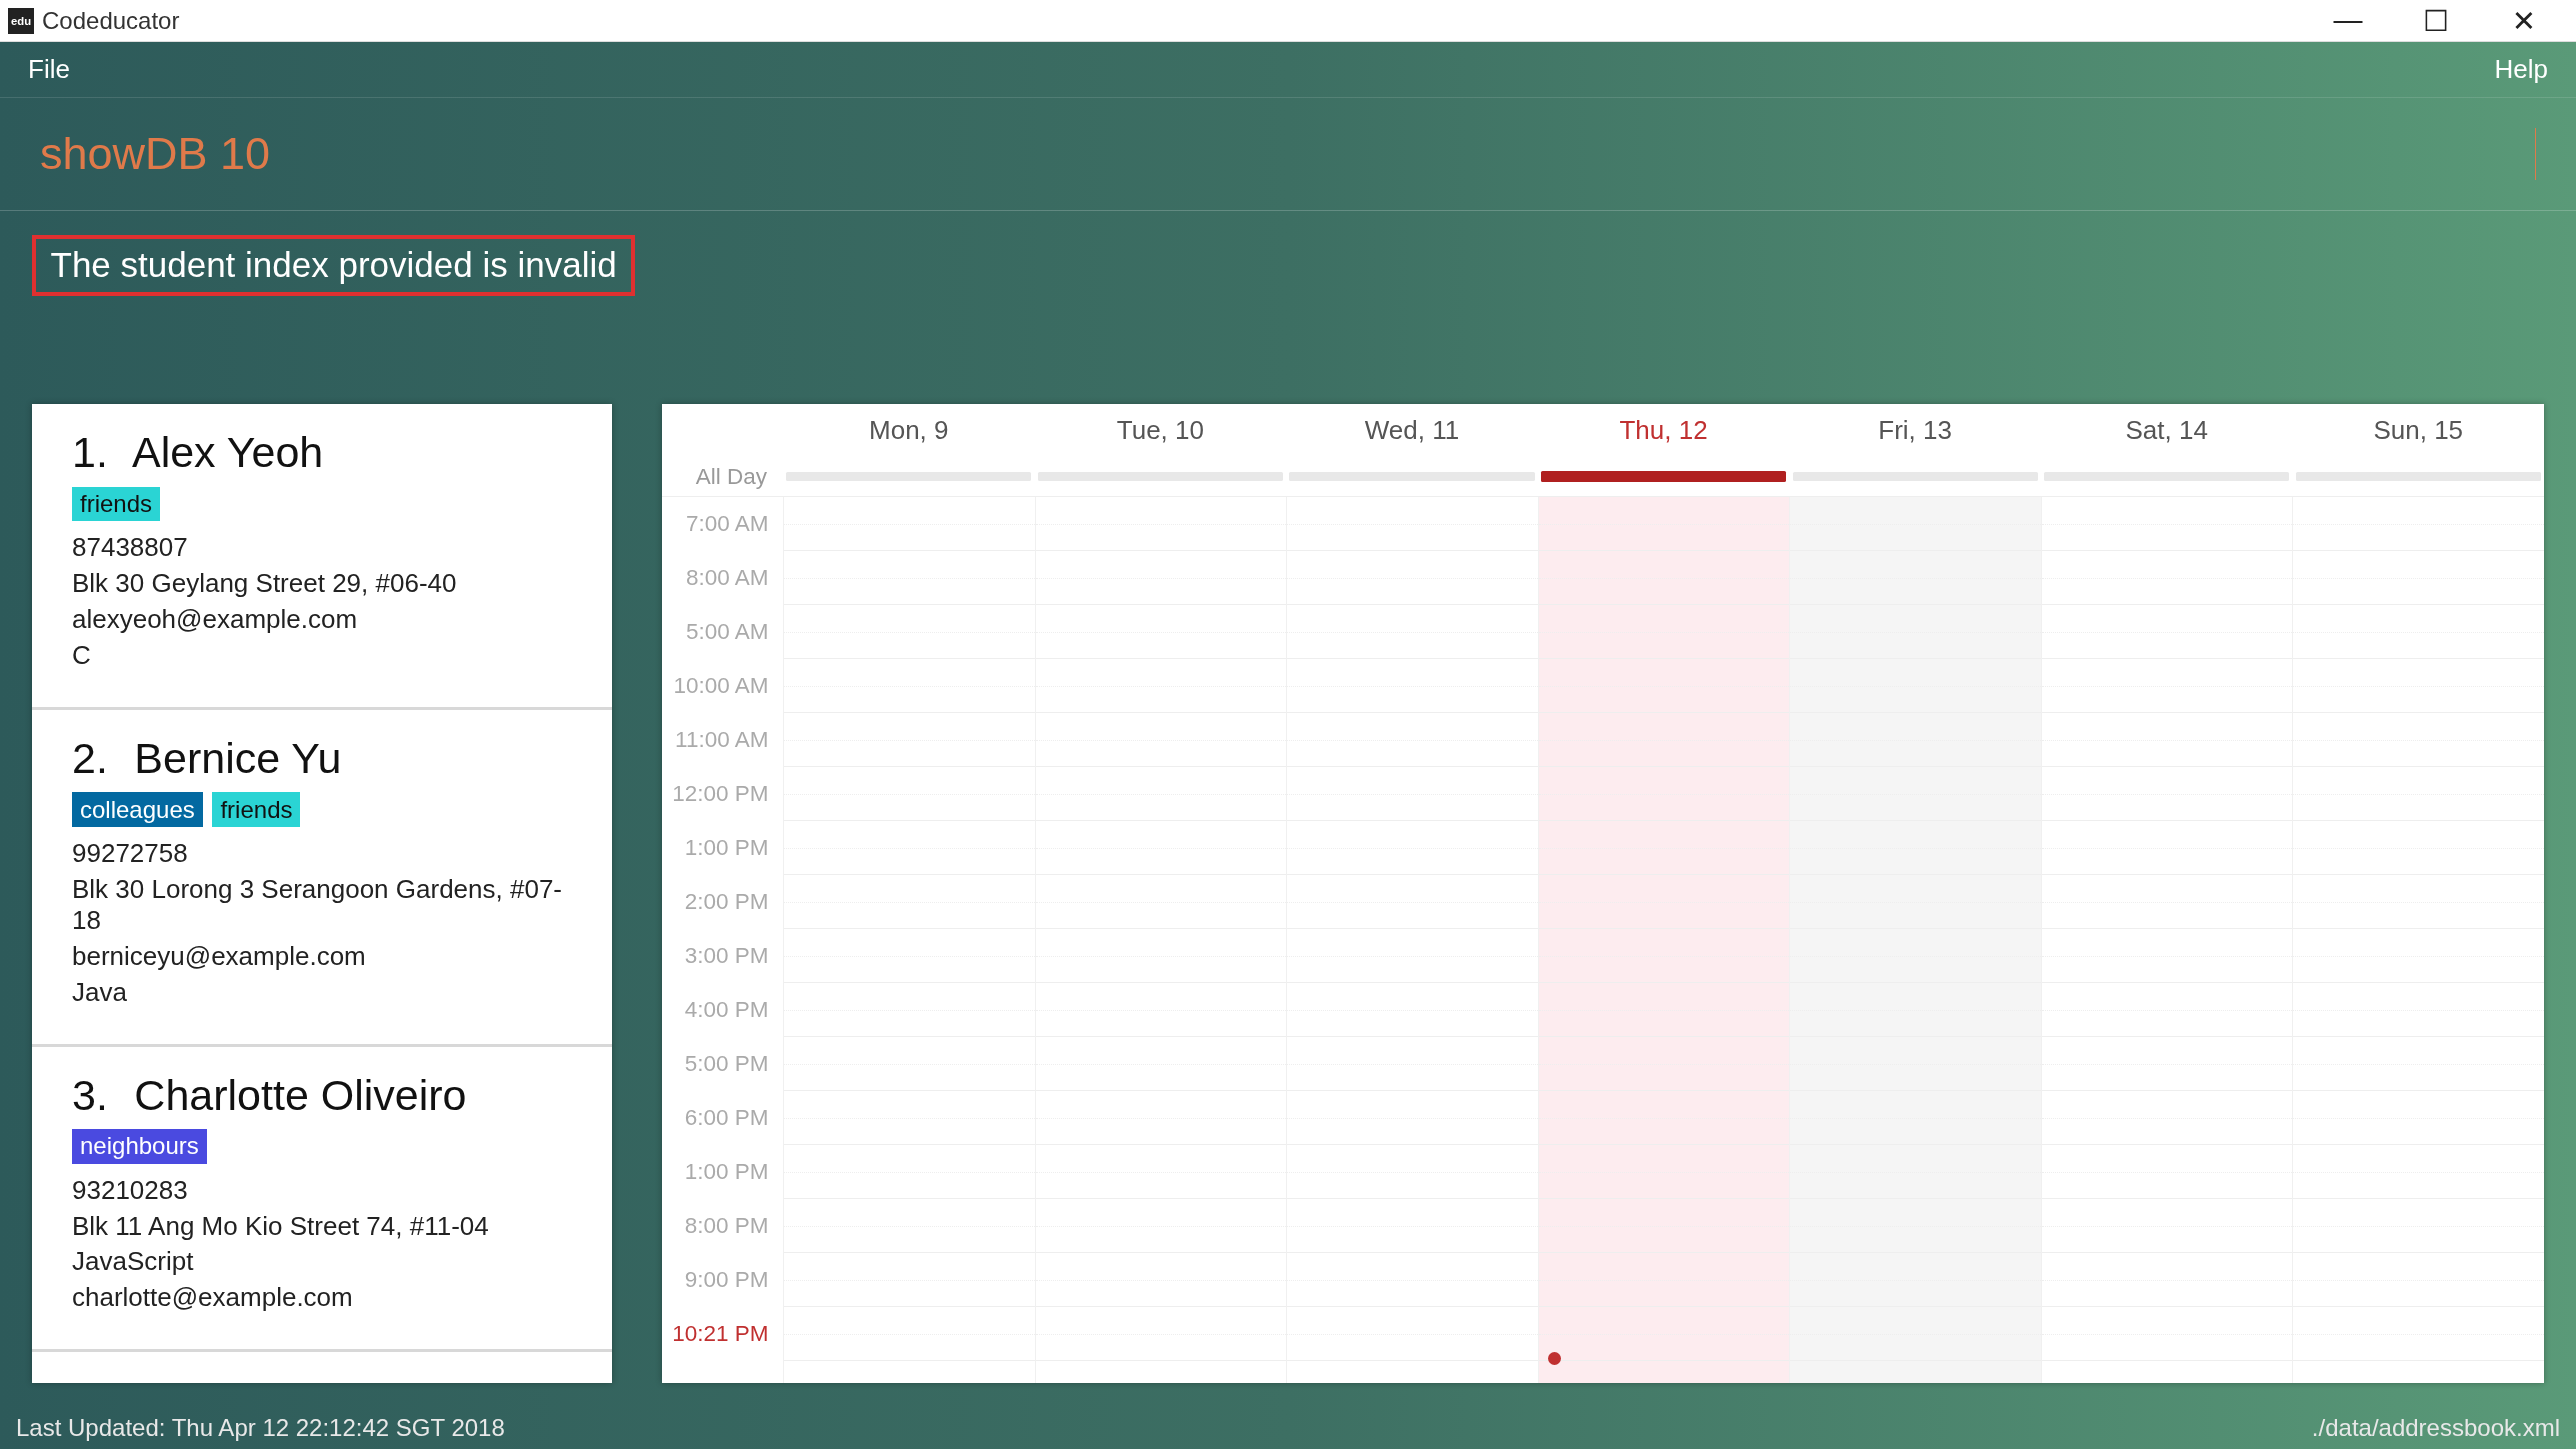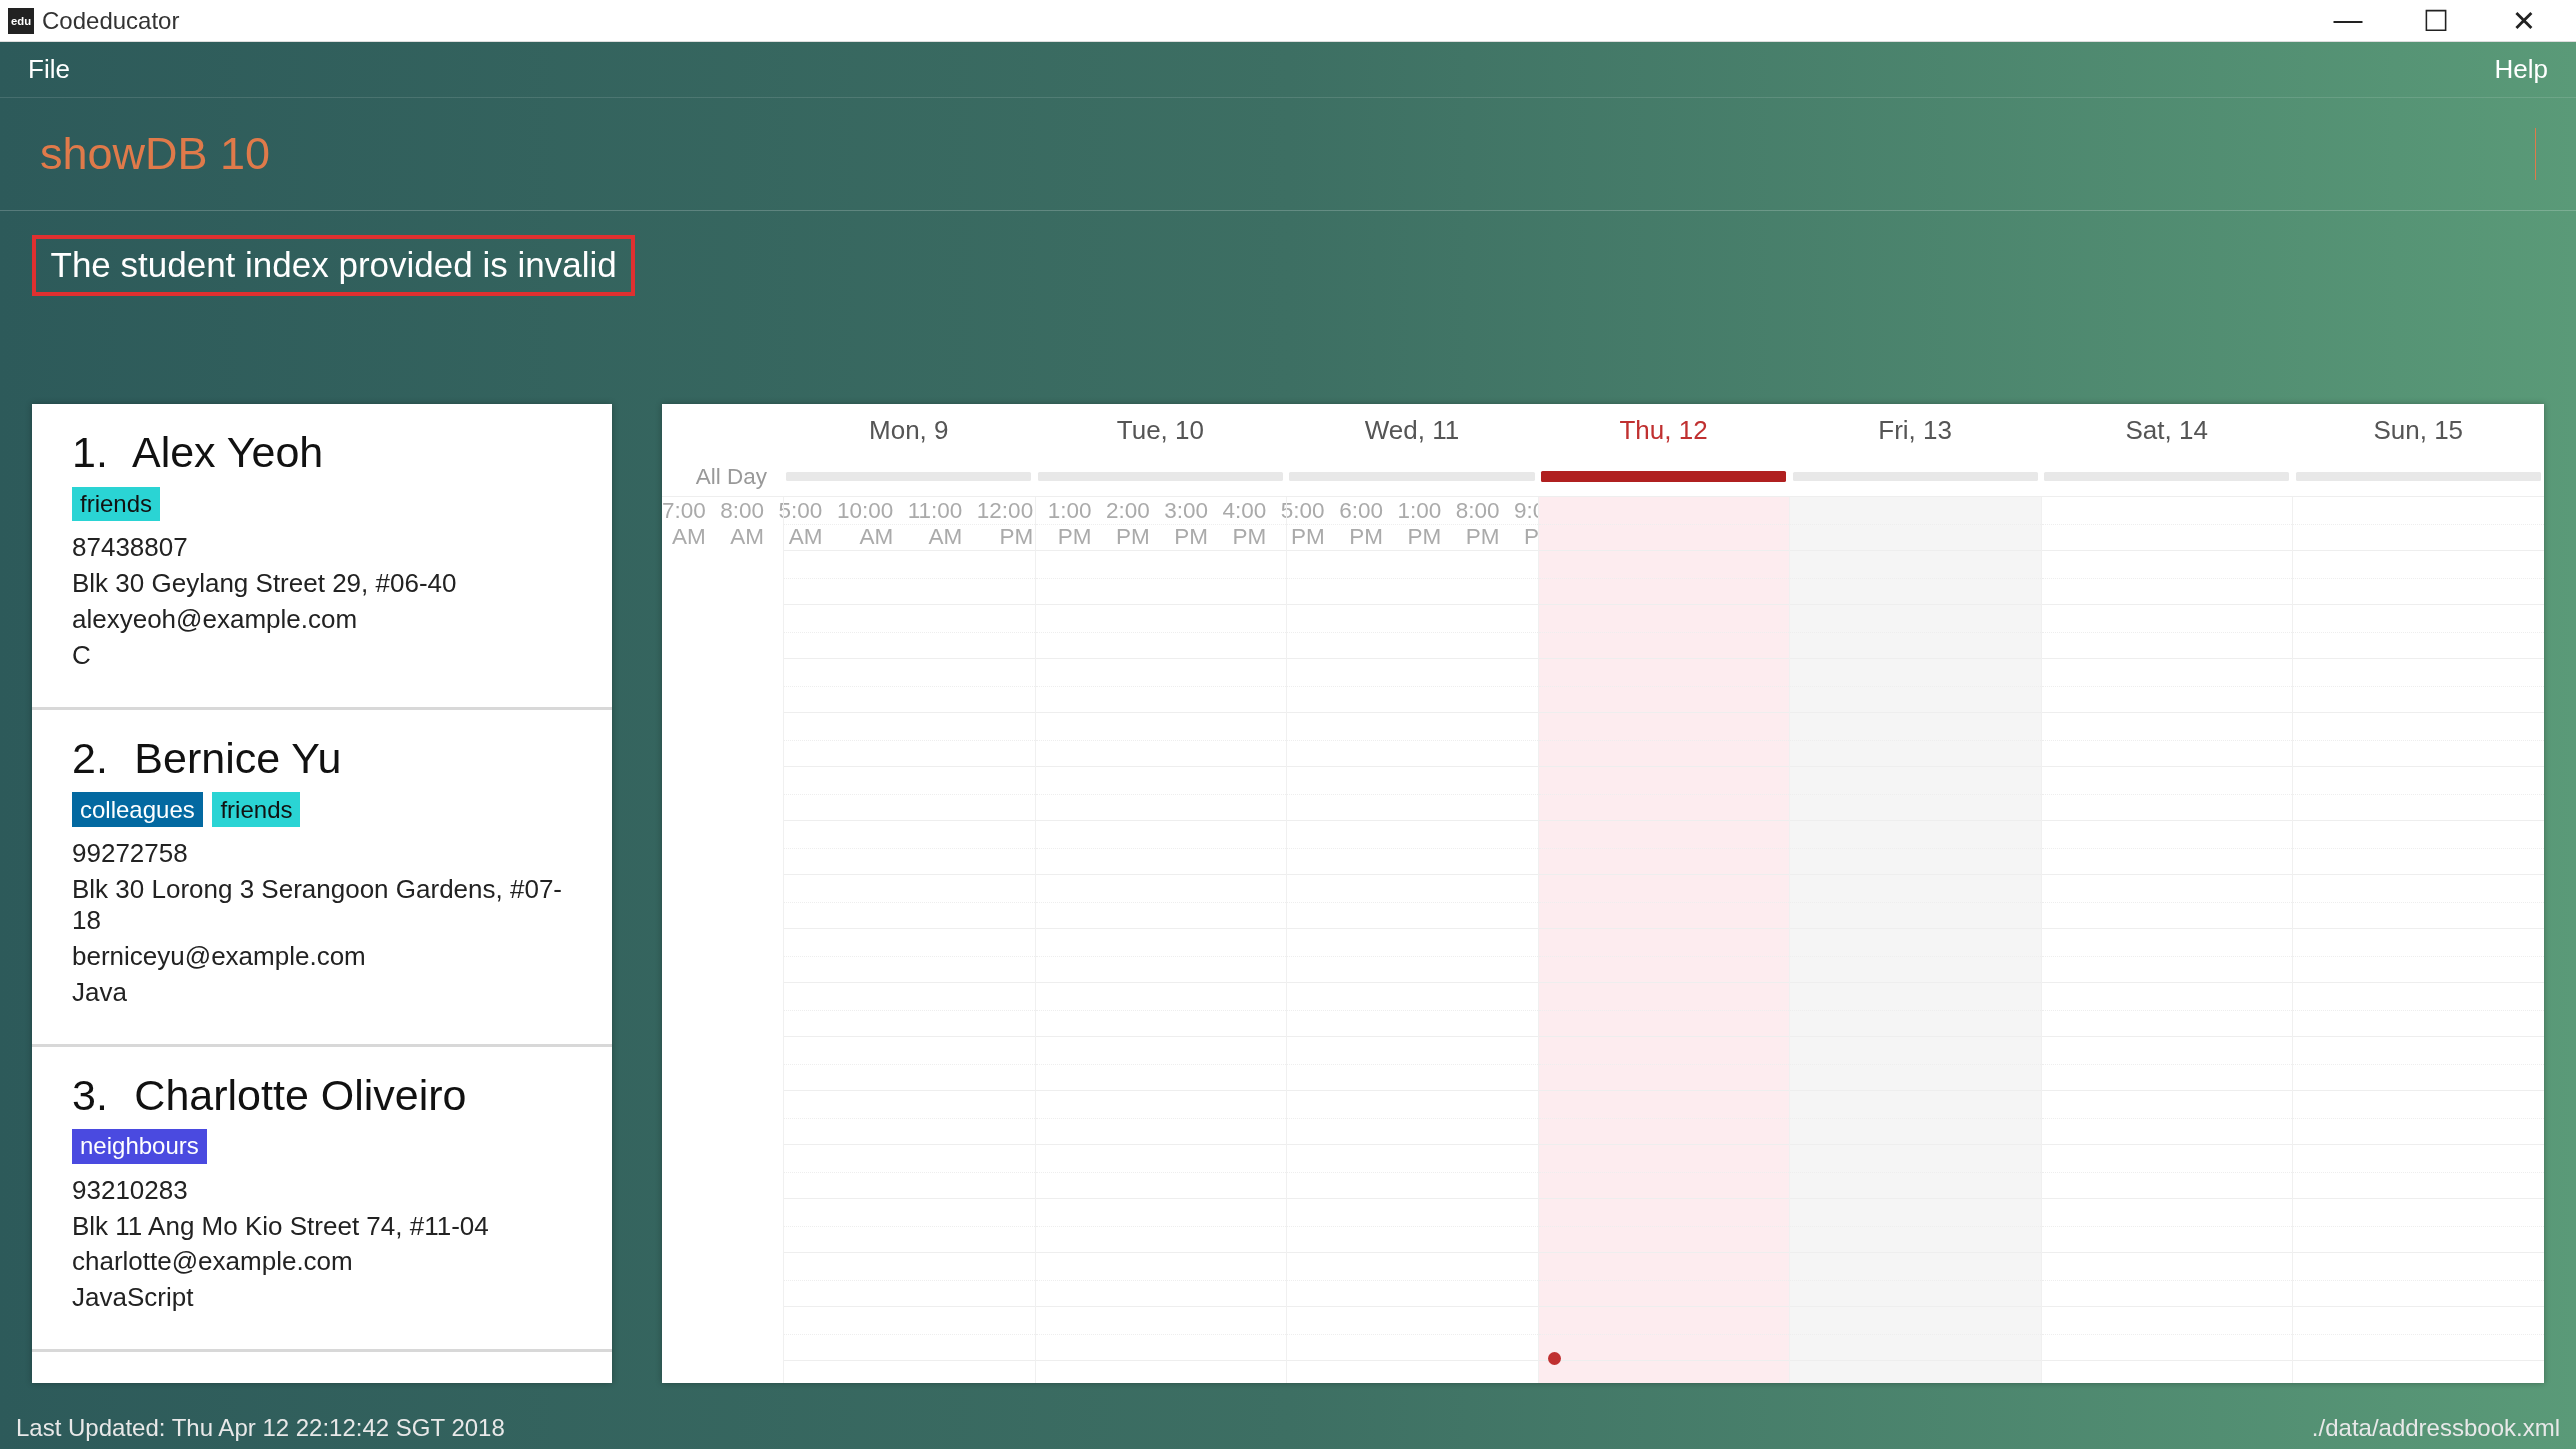--- a/index.html
+++ b/index.html
@@ -95,21 +95,21 @@
   flex: 1; text-align: center; font-size: 26px; color: #555;
 }
 .cal-day.today { color: #c03030; font-weight: 500; }
 .cal-allday {
   display: flex; height: 40px; align-items: center; border-bottom: 0.8px solid #eee;
 }
 .cal-allday .lbl { width: 121px; text-align: right; padding-right: 16px; color: #999; font-size: 22.5px; }
 .cal-allday .slot { flex:1; height: 9.7px; background: #e8e8e8; margin: 0 3.2px; border-radius: 1.6px; }
 .cal-allday .slot.today { background: #b02020; height: 11.3px; }
 .cal-body { flex:1; display:flex; overflow:hidden; position:relative; }
-.time-col { width: 121px; display:flex; }
+.time-col { width: 121px; display:flex; flex-direction:column; }
 .time-label { height: 54px; text-align:right; padding-right:14.5px; font-size:22.5px; color:#aaa; display:flex; align-items:center; justify-content:flex-end; }
 .time-label.now { color:#c03030; }
 .day-cols { flex:1; display:flex; }
 .day-col { flex:1; border-left:0.8px solid #f0f0f0; display:flex; flex-direction:column; position:relative; }
 .day-col.today { background: #fdecef; }
 .day-col.fri { background: #f5f5f5; }
 .hour-cell { height:54px; border-bottom:0.8px solid #eee; position:relative; }
 .hour-cell::after { content:""; position:absolute; left:0; right:0; top:50%; border-top:0.8px dotted #eee; }
 .now-dot { position:absolute; bottom:-4.8px; left:9.7px; width:13px; height:13px; background:#c03030; border-radius:50%; }
 .statusbar {
@@ -172,22 +172,22 @@
           <div class="line">berniceyu@example.com</div>
           <div class="line">Java</div>
         </div>
         <div class="card">
           <h2><span class="idx">3.</span> Charlotte Oliveiro</h2>
           <div class="tags">
             <span class="tag neighbours">neighbours</span>
           </div>
           <div class="line">93210283</div>
           <div class="line">Blk 11 Ang Mo Kio Street 74, #11-04</div>
+          <div class="line">JavaScript</div>
           <div class="line">charlotte@example.com</div>
-          <div class="line">JavaScript</div>
         </div>
       </div>
   </div>
   <div class="calendar-panel">
     <div class="cal-header" id="cal-header">
       <div class="cal-time-gutter"></div>
     <div class="cal-day">Mon, 9</div>
         <div class="cal-day">Tue, 10</div>
         <div class="cal-day">Wed, 11</div>
         <div class="cal-day today">Thu, 12</div>

